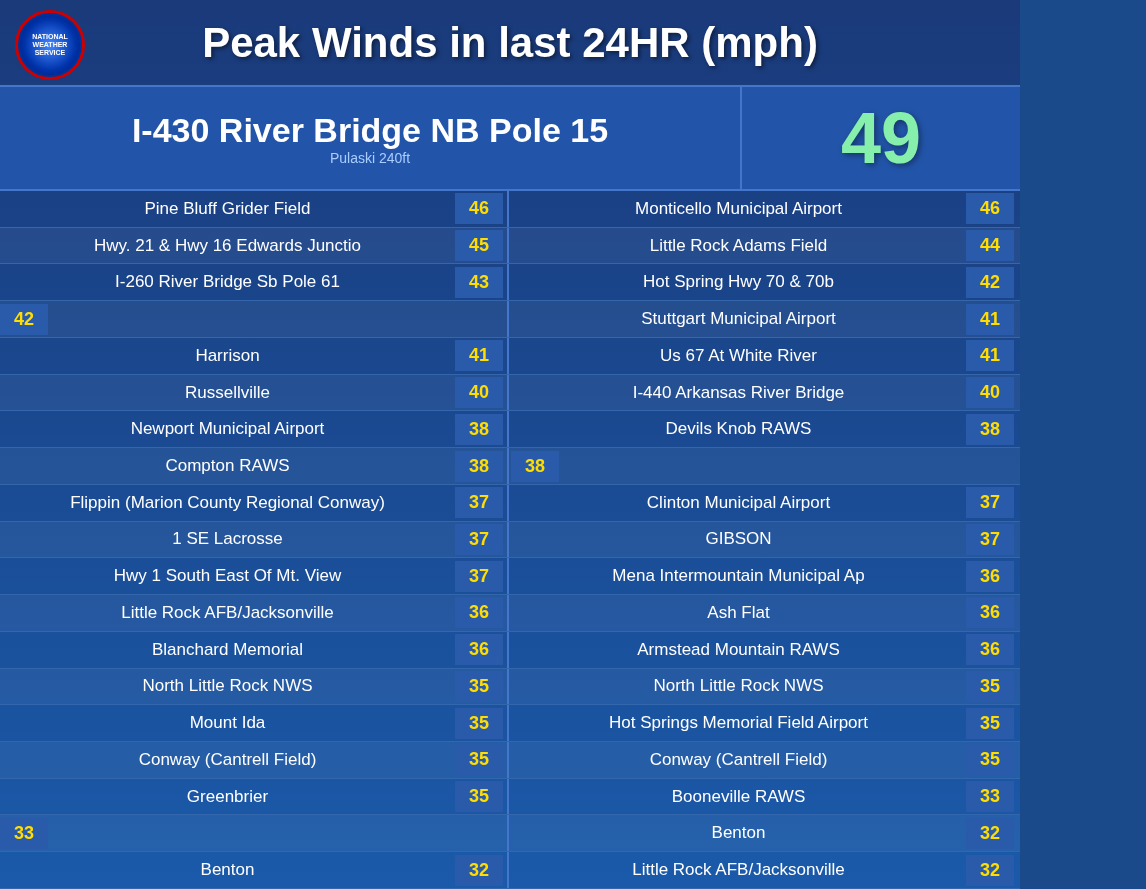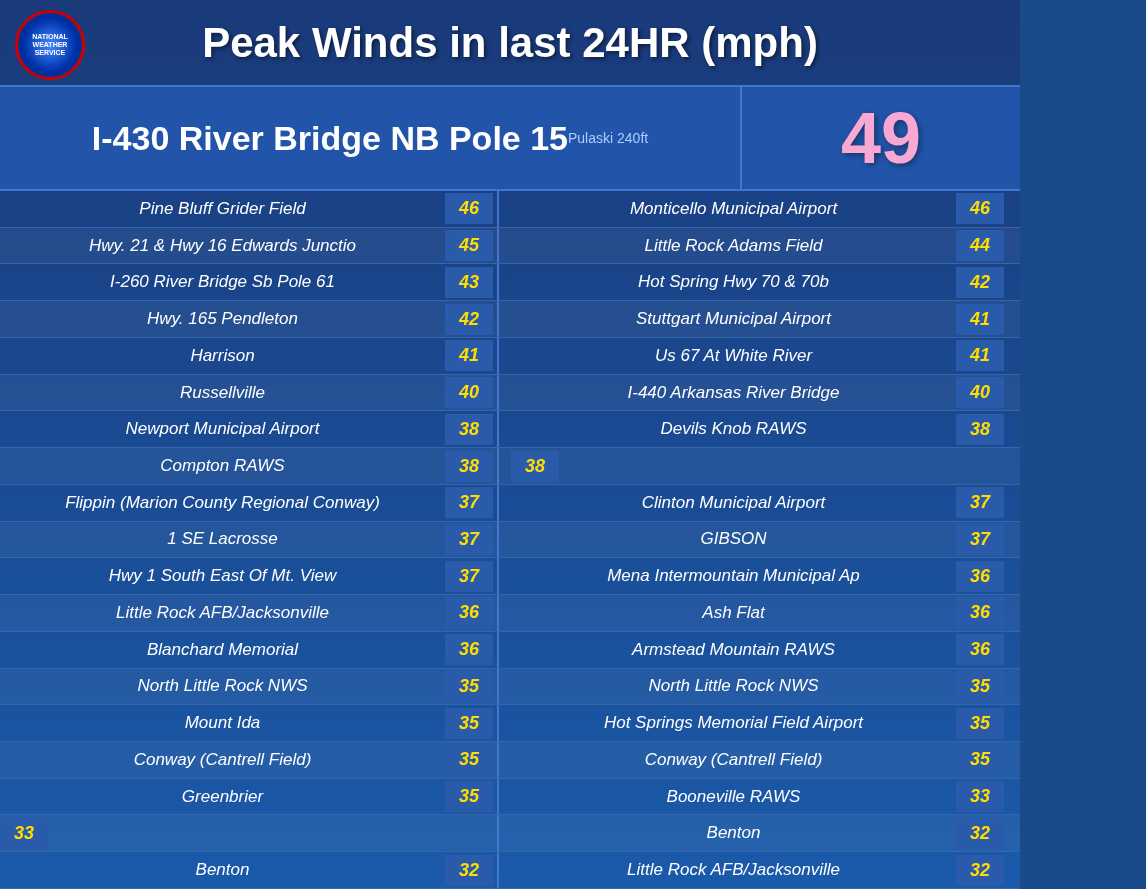--- a/index.html
+++ b/index.html
@@ -73,21 +73,21 @@
       display: flex;
       align-items: stretch;
       background: #2255aa;
       border-top: 2px solid #4477cc;
       border-bottom: 2px solid #4477cc;
       min-height: 90px;
     }
     .featured-station {
       flex: 1;
       display: flex;
-      flex-direction: row;
+      flex-direction: column;
       align-items: center;
       justify-content: center;
       padding: 10px 20px;
     }
     .featured-name {
       color: white;
       font-size: 34px;
       font-weight: bold;
       text-align: center;
     }
@@ -99,54 +99,53 @@
     .featured-value {
       min-width: 280px;
       background: #2255aa;
       display: flex;
       align-items: center;
       justify-content: center;
       border-left: 2px solid #4477cc;
       padding: 10px 30px;
     }
     .featured-number {
-      color: #f9a8d4;
+      color: #86efac;
       font-size: 72px;
       font-weight: bold;
       text-shadow: 2px 2px 6px rgba(0,0,0,0.4);
     }
     
     .data-table {
       flex: 1;
       display: flex;
       flex-direction: column;
     }
     .data-row {
       display: flex;
       border-bottom: 1px solid #3366aa;
       flex: 1;
-      font-style: italic;
     }
     .data-row:nth-child(even) {
       background: rgba(255,255,255,0.05);
     }
     .left-col {
       flex: 1;
       display: flex;
       align-items: center;
       justify-content: space-between;
       padding: 2px 0;
       border-right: 2px solid #4477cc;
     }
     .right-col {
       flex: 1;
       display: flex;
       align-items: center;
       justify-content: space-between;
-      padding: 2px 12px;
+      padding: 2px 2px;
     }
     .station-name {
       color: white;
       font-size: 17px;
       text-align: center;
       flex: 1;
       padding: 0 10px;
     }
     .wind-value {
       color: #ffdd00;
@@ -221,21 +220,20 @@
       <span class="station-name">I-260 River Bridge Sb Pole 61</span>
       <span class="wind-value">43</span>
     </div>
     <div class="right-col">
       <span class="station-name">Hot Spring Hwy 70 &amp; 70b</span>
       <span class="wind-value-right">42</span>
     </div>
   </div>
       <div class="data-row">
     <div class="left-col">
-      <span class="station-name">Hwy. 165 Pendleton</span>
       <span class="wind-value">42</span>
     </div>
     <div class="right-col">
       <span class="station-name">Stuttgart Municipal Airport</span>
       <span class="wind-value-right">41</span>
     </div>
   </div>
       <div class="data-row">
     <div class="left-col">
       <span class="station-name">Harrison</span>

